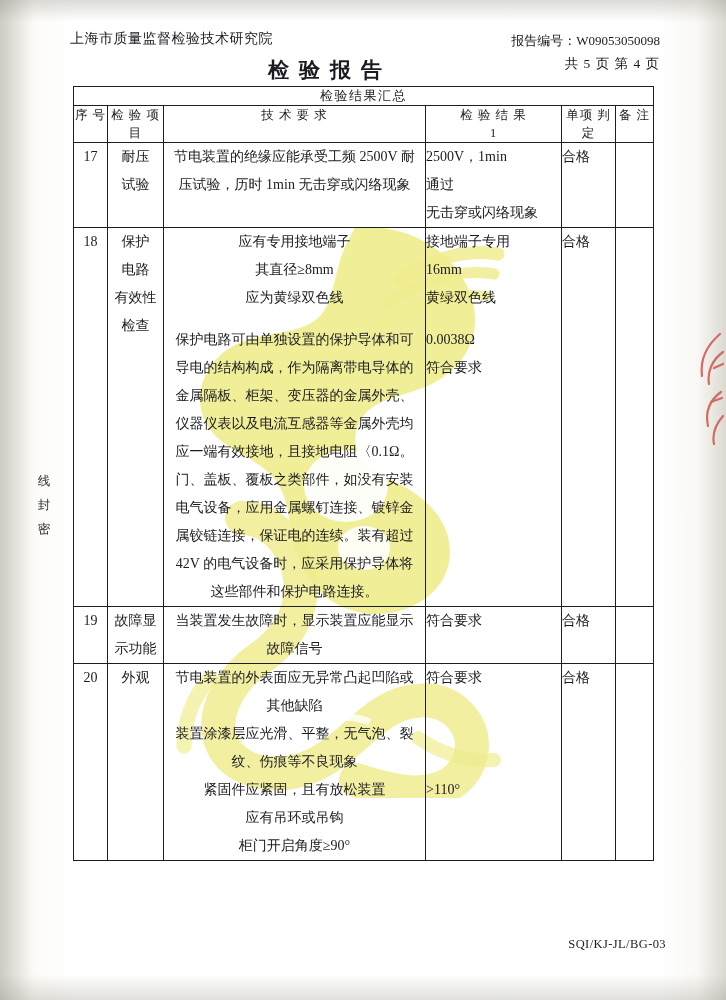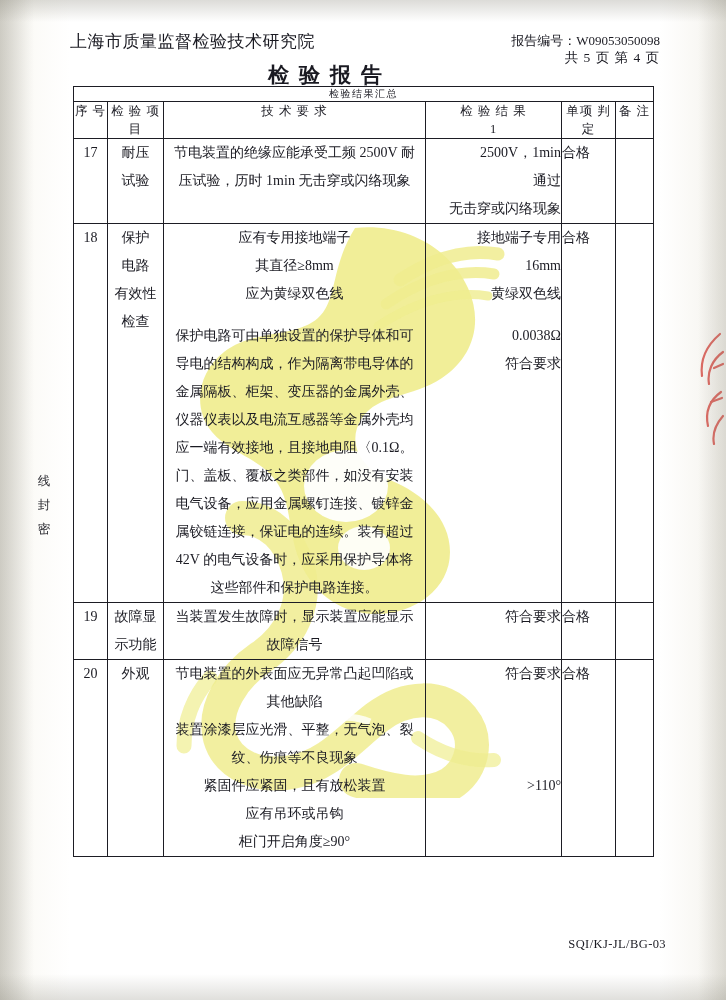--- a/index.html
+++ b/index.html
@@ -57,21 +57,21 @@
   }
 
   
   #header {
     position: absolute;
     left: 70px;
     top: 30px;
     width: 590px;
   }
   .inst-name {
-    font-size: 17px;
+    font-size: 14px;
     letter-spacing: 0.5px;
   }
   .report-no {
     position: absolute;
     right: 0;
     top: 2px;
     font-size: 13px;
     white-space: nowrap;
   }
   .doc-title {
@@ -80,21 +80,21 @@
     font-size: 21px;
     font-weight: bold;
     letter-spacing: 10px;
     padding-left: 10px;
     position: relative;
     left: -40px;
   }
   .page-count {
     position: absolute;
     right: 0;
-    top: 19px;
+    top: 25px;
     font-size: 13.5px;
     letter-spacing: 1px;
     white-space: nowrap;
   }
 
   
   #tbl-wrap {
     position: absolute;
     left: 73px;
     top: 86px;
@@ -106,40 +106,40 @@
     table-layout: fixed;
   }
   table.report td, table.report th {
     border: 1px solid #1d1d24;
     padding: 0;
     vertical-align: top;
     font-weight: normal;
   }
   .band {
     text-align: center;
-    font-size: 10px;
+    font-size: 13px;
     letter-spacing: 1.5px;
     padding: 3px 0 4px 0;
   }
   .hd {
     text-align: center;
     font-size: 12.5px;
     line-height: 1.45;
     padding: 4px 2px;
     letter-spacing: 1px;
   }
   .cell {
     font-size: 14px;
     line-height: 2.0;
     padding: 6px 6px 8px 6px;
   }
   .c-no   { text-align: center; }
   .c-item { text-align: center; }
   .c-req  { text-align: center; padding-left: 8px; }
-  .c-res  { text-align: right; margin-top: 45px; }
+  .c-res  { text-align: left; margin-top: 45px; }
   .c-judge{ text-align: left; padding-left: 8px; margin-top: 28px; }
   .c-note { text-align: center; }
 
   .line { display: block; white-space: pre; font-family: Liberation Serif, serif; }
   .gap { display: block; height: 14px; }
 
   
   #side-text {
     position: absolute;
     left: 34px;

